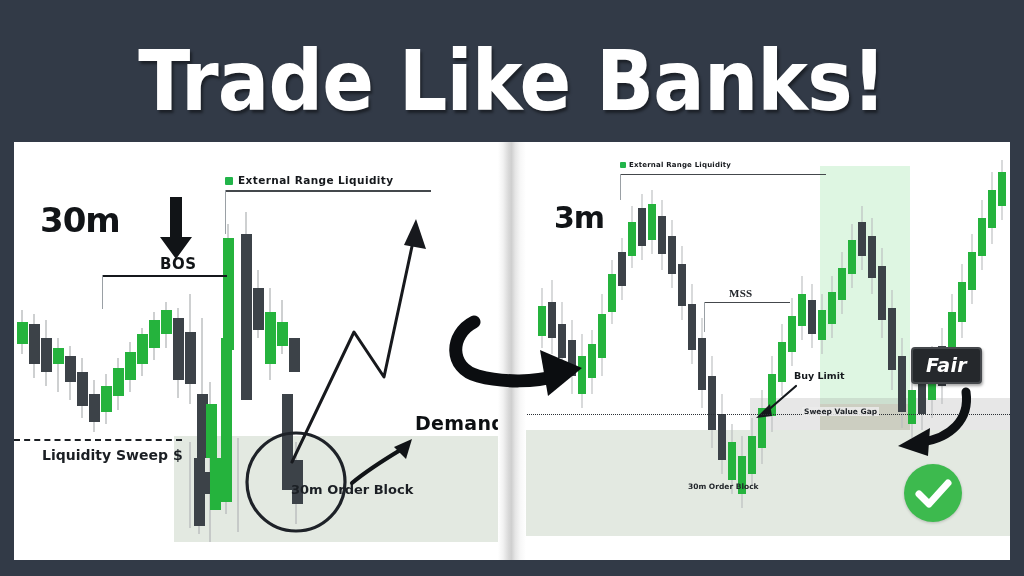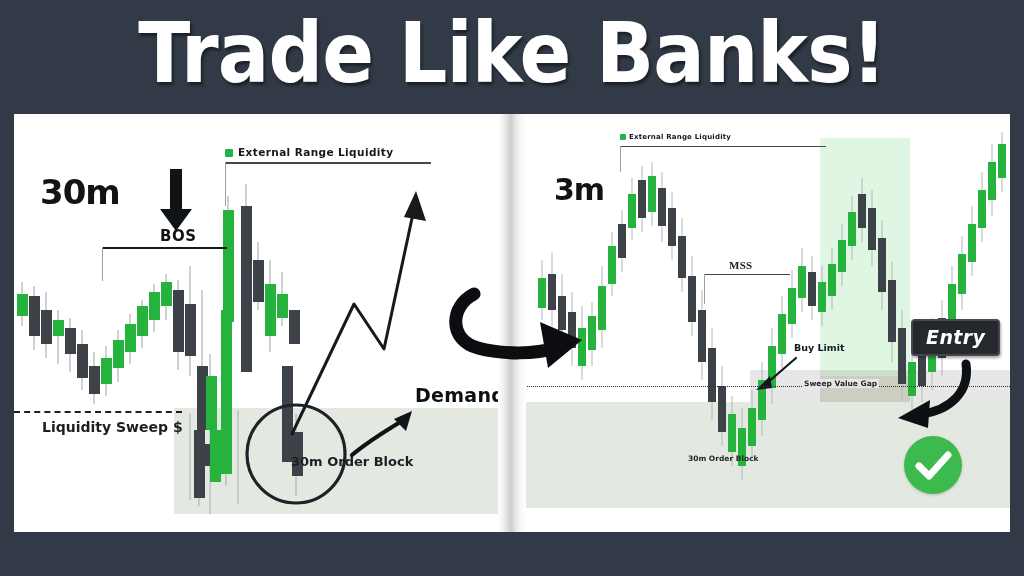--- a/index.html
+++ b/index.html
@@ -2,21 +2,21 @@
 <html><head>
 <meta charset="utf-8">
 <style>
   * { margin:0; padding:0; box-sizing:border-box; }
   html,body { width:1024px; height:576px; overflow:hidden; }
   body {
     background:#323a47;
     font-family:"Liberation Sans", sans-serif;
     position:relative;
   }
-  #stage { position:absolute; inset:0; width:1024px; height:424px; }
+  #stage { position:absolute; inset:0; width:1024px; height:424px;margin-top:28px; }
 
   
   .title {
     position:absolute; left:0; top:6px; width:1024px;
     text-align:center;
     font-family:"DejaVu Sans", sans-serif;
     font-weight:bold;
     font-size:83px;
     line-height:96px;
     letter-spacing:-1px;
@@ -389,21 +389,21 @@
         <polygon points="8,36 22,22 24,34" fill="#14181c"></polygon>
       </svg>
 
       <div class="dotline" style="left:0px; top:272px; width:486px; border-top:1.2px dotted #2b3035;"></div>
       <div class="lbl fvg-label" style="left:278px; top:265px; background:rgba(235,235,235,0.85); padding:0 2px;">Sweep Value Gap</div>
 
       <div class="lbl small-label" style="left:164px; top:340px;">30m Order Block</div>
 
     </div>
 
-    <div class="entry-badge" style="left:897px; top:205px;">Entry</div>
+    <div class="entry-badge" style="left:897px; top:205px;">Fair</div>
 
     <svg width="90" height="72" style="position:absolute;left:878px;top:246px;z-index:12;">
       <path d="M74,4 C78,32 58,50 30,54" fill="none" stroke="#0e1114" stroke-width="9" stroke-linecap="round"></path>
       <polygon points="6,58 38,40 36,68" fill="#0e1114"></polygon>
     </svg>
 
     <div class="check-badge" style="left:890px; top:322px;">
       <svg width="58" height="58" viewBox="0 0 58 58">
         <path d="M15,30 L25,40 L44,19" fill="none" stroke="#ffffff" stroke-width="7" stroke-linecap="round" stroke-linejoin="round"></path>
       </svg>

